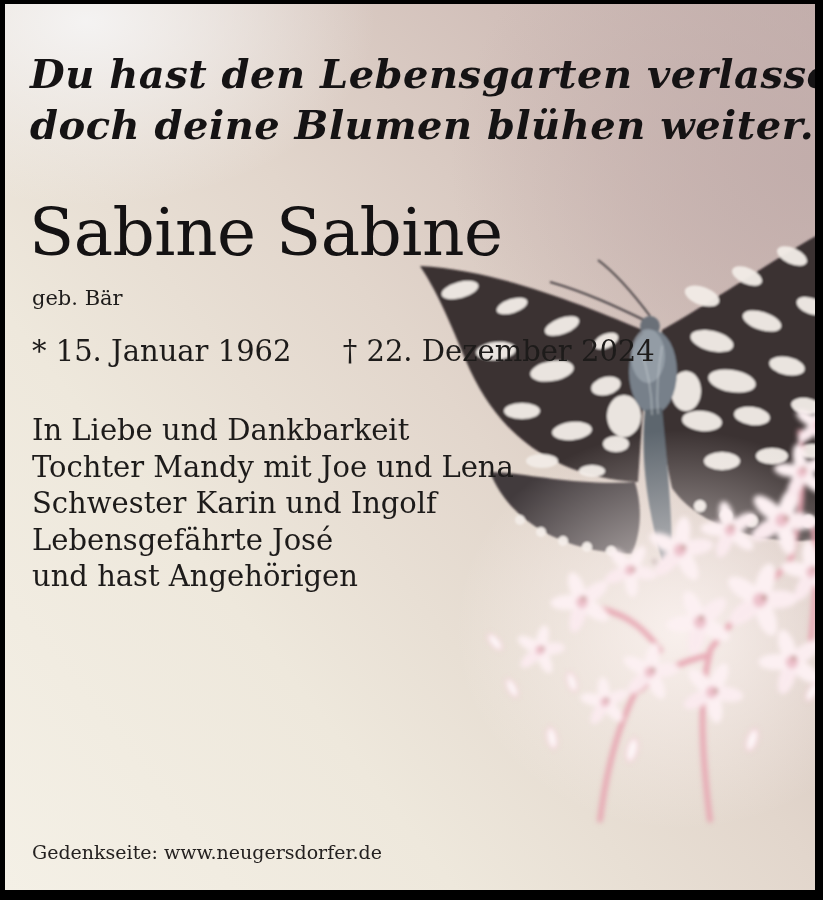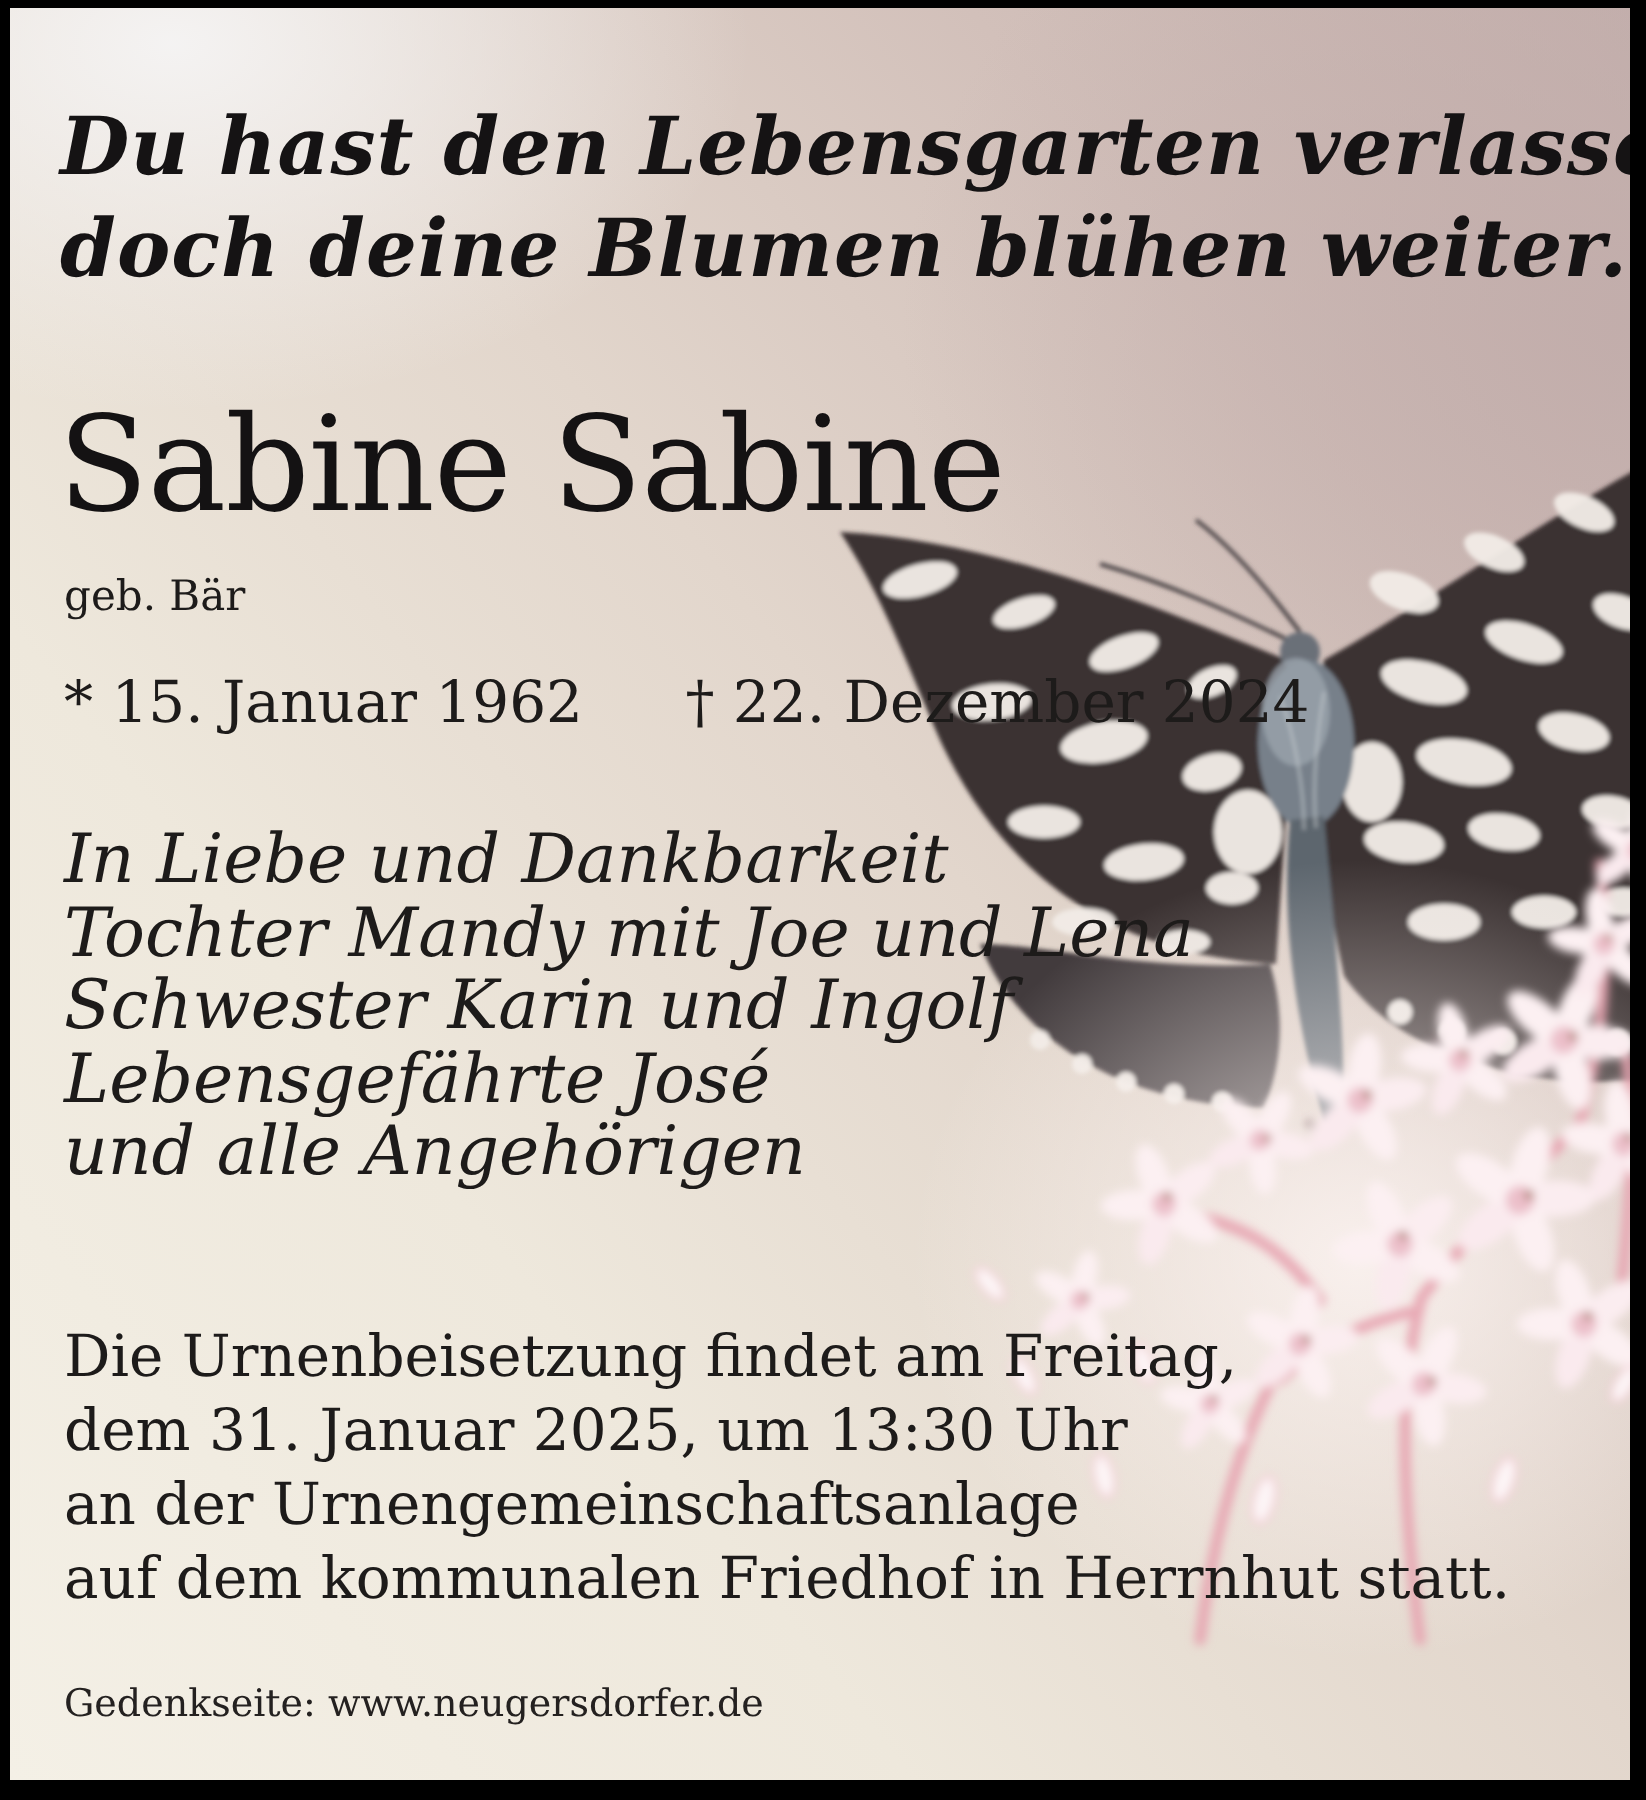--- a/index.html
+++ b/index.html
@@ -24,21 +24,21 @@
     font-size:40px;line-height:51px;font-style:italic;font-weight:bold;
     letter-spacing:0.5px;color:#151314;
   }
   .name{
     left:24px;top:190px;margin:0;
     font-size:66px;font-weight:normal;letter-spacing:-0.5px;color:#141213;
   }
   .maiden{left:27px;top:282px;font-size:21px;}
   .dates{left:27px;top:330px;font-size:29px;}
   .dates .death{margin-left:42px;}
-  .mourners{left:27px;top:408px;font-size:34px;line-height:36.6px;font-style:italic;}
+  .mourners{left:27px;top:408px;font-size:29px;line-height:36.6px;}
   .funeral{left:27px;top:656px;font-size:29px;line-height:37px;}
   .memorial{left:27px;top:837px;font-size:19px;color:#242120;}
 </style>
 </head>
 <body>
 
 <div class="stage">
   <div class="photo">
 
     <svg class="art" viewBox="0 0 423 620" preserveAspectRatio="none" aria-hidden="true">
@@ -194,26 +194,20 @@
       <div class="dates">
         <span class="birth">* 15. Januar 1962</span>
         <span class="death">† 22. Dezember 2024</span>
       </div>
 
       <div class="mourners">
         <div>In Liebe und Dankbarkeit</div>
         <div>Tochter Mandy mit Joe und Lena</div>
         <div>Schwester Karin und Ingolf</div>
         <div>Lebensgefährte José</div>
-        <div>und alle Angehörigen</div>
+        <div>und hast Angehörigen</div>
       </div>
 
-      <div class="funeral">
-        <div>Die Urnenbeisetzung findet am Freitag,</div>
-        <div>dem 31. Januar 2025, um 13:30 Uhr</div>
-        <div>an der Urnengemeinschaftsanlage</div>
-        <div>auf dem kommunalen Friedhof in Herrnhut statt.</div>
-      </div>
 
       <div class="memorial">Gedenkseite: www.neugersdorfer.de</div>
     </div>
   </div>
 </div>
 
 </body></html>

